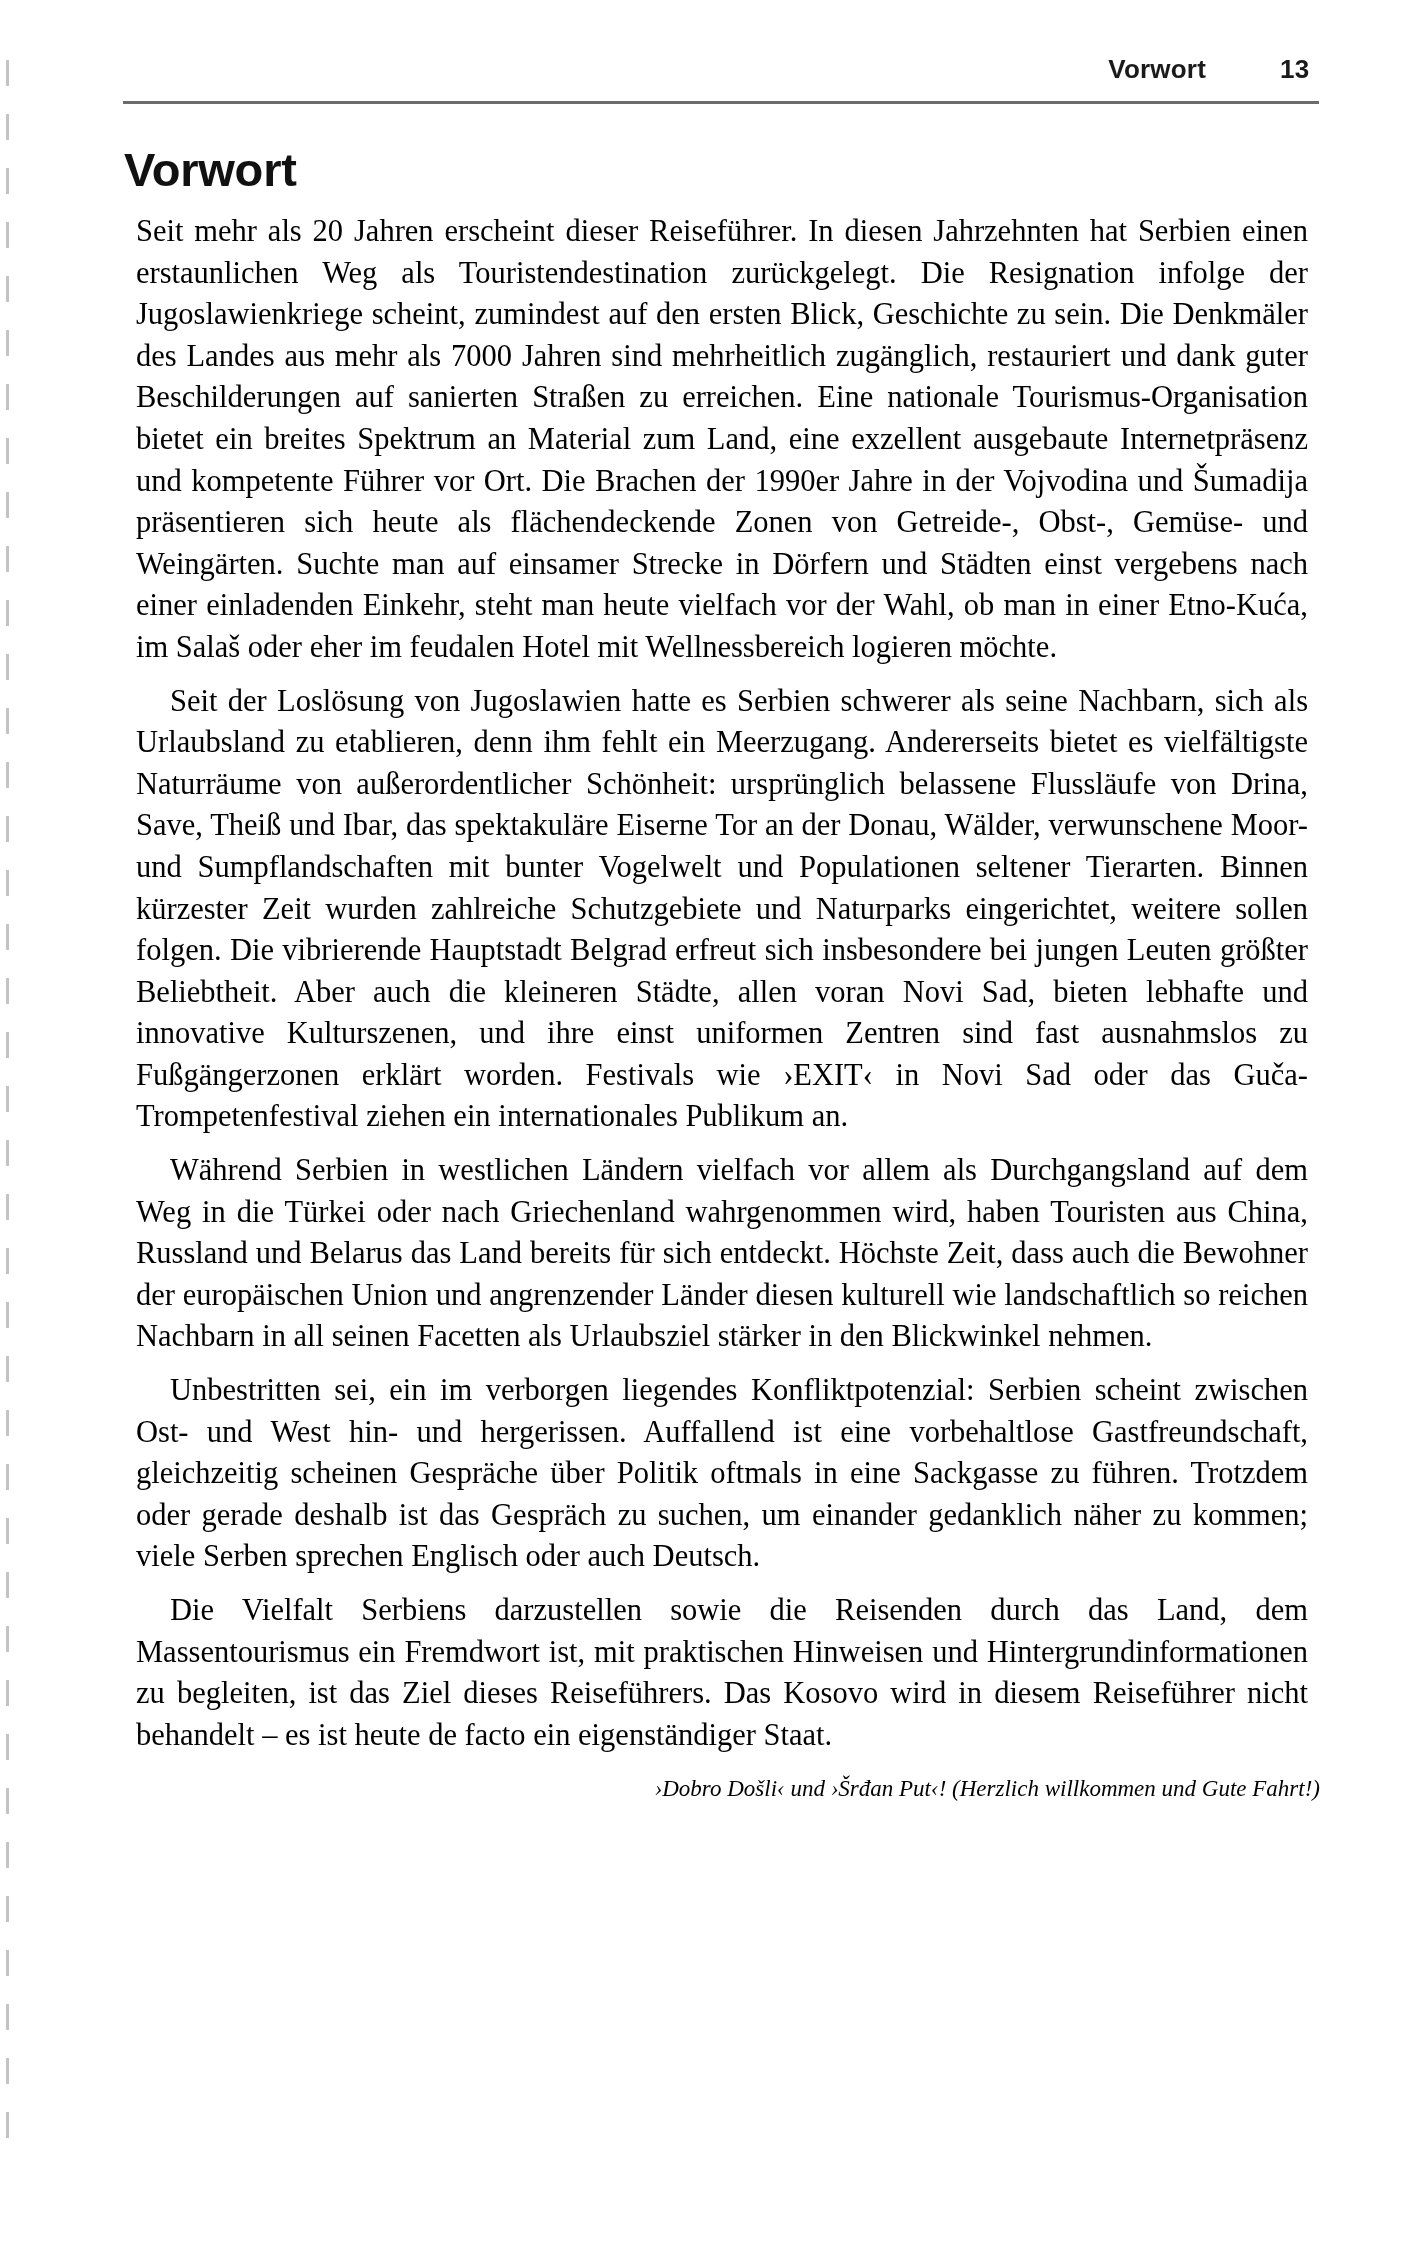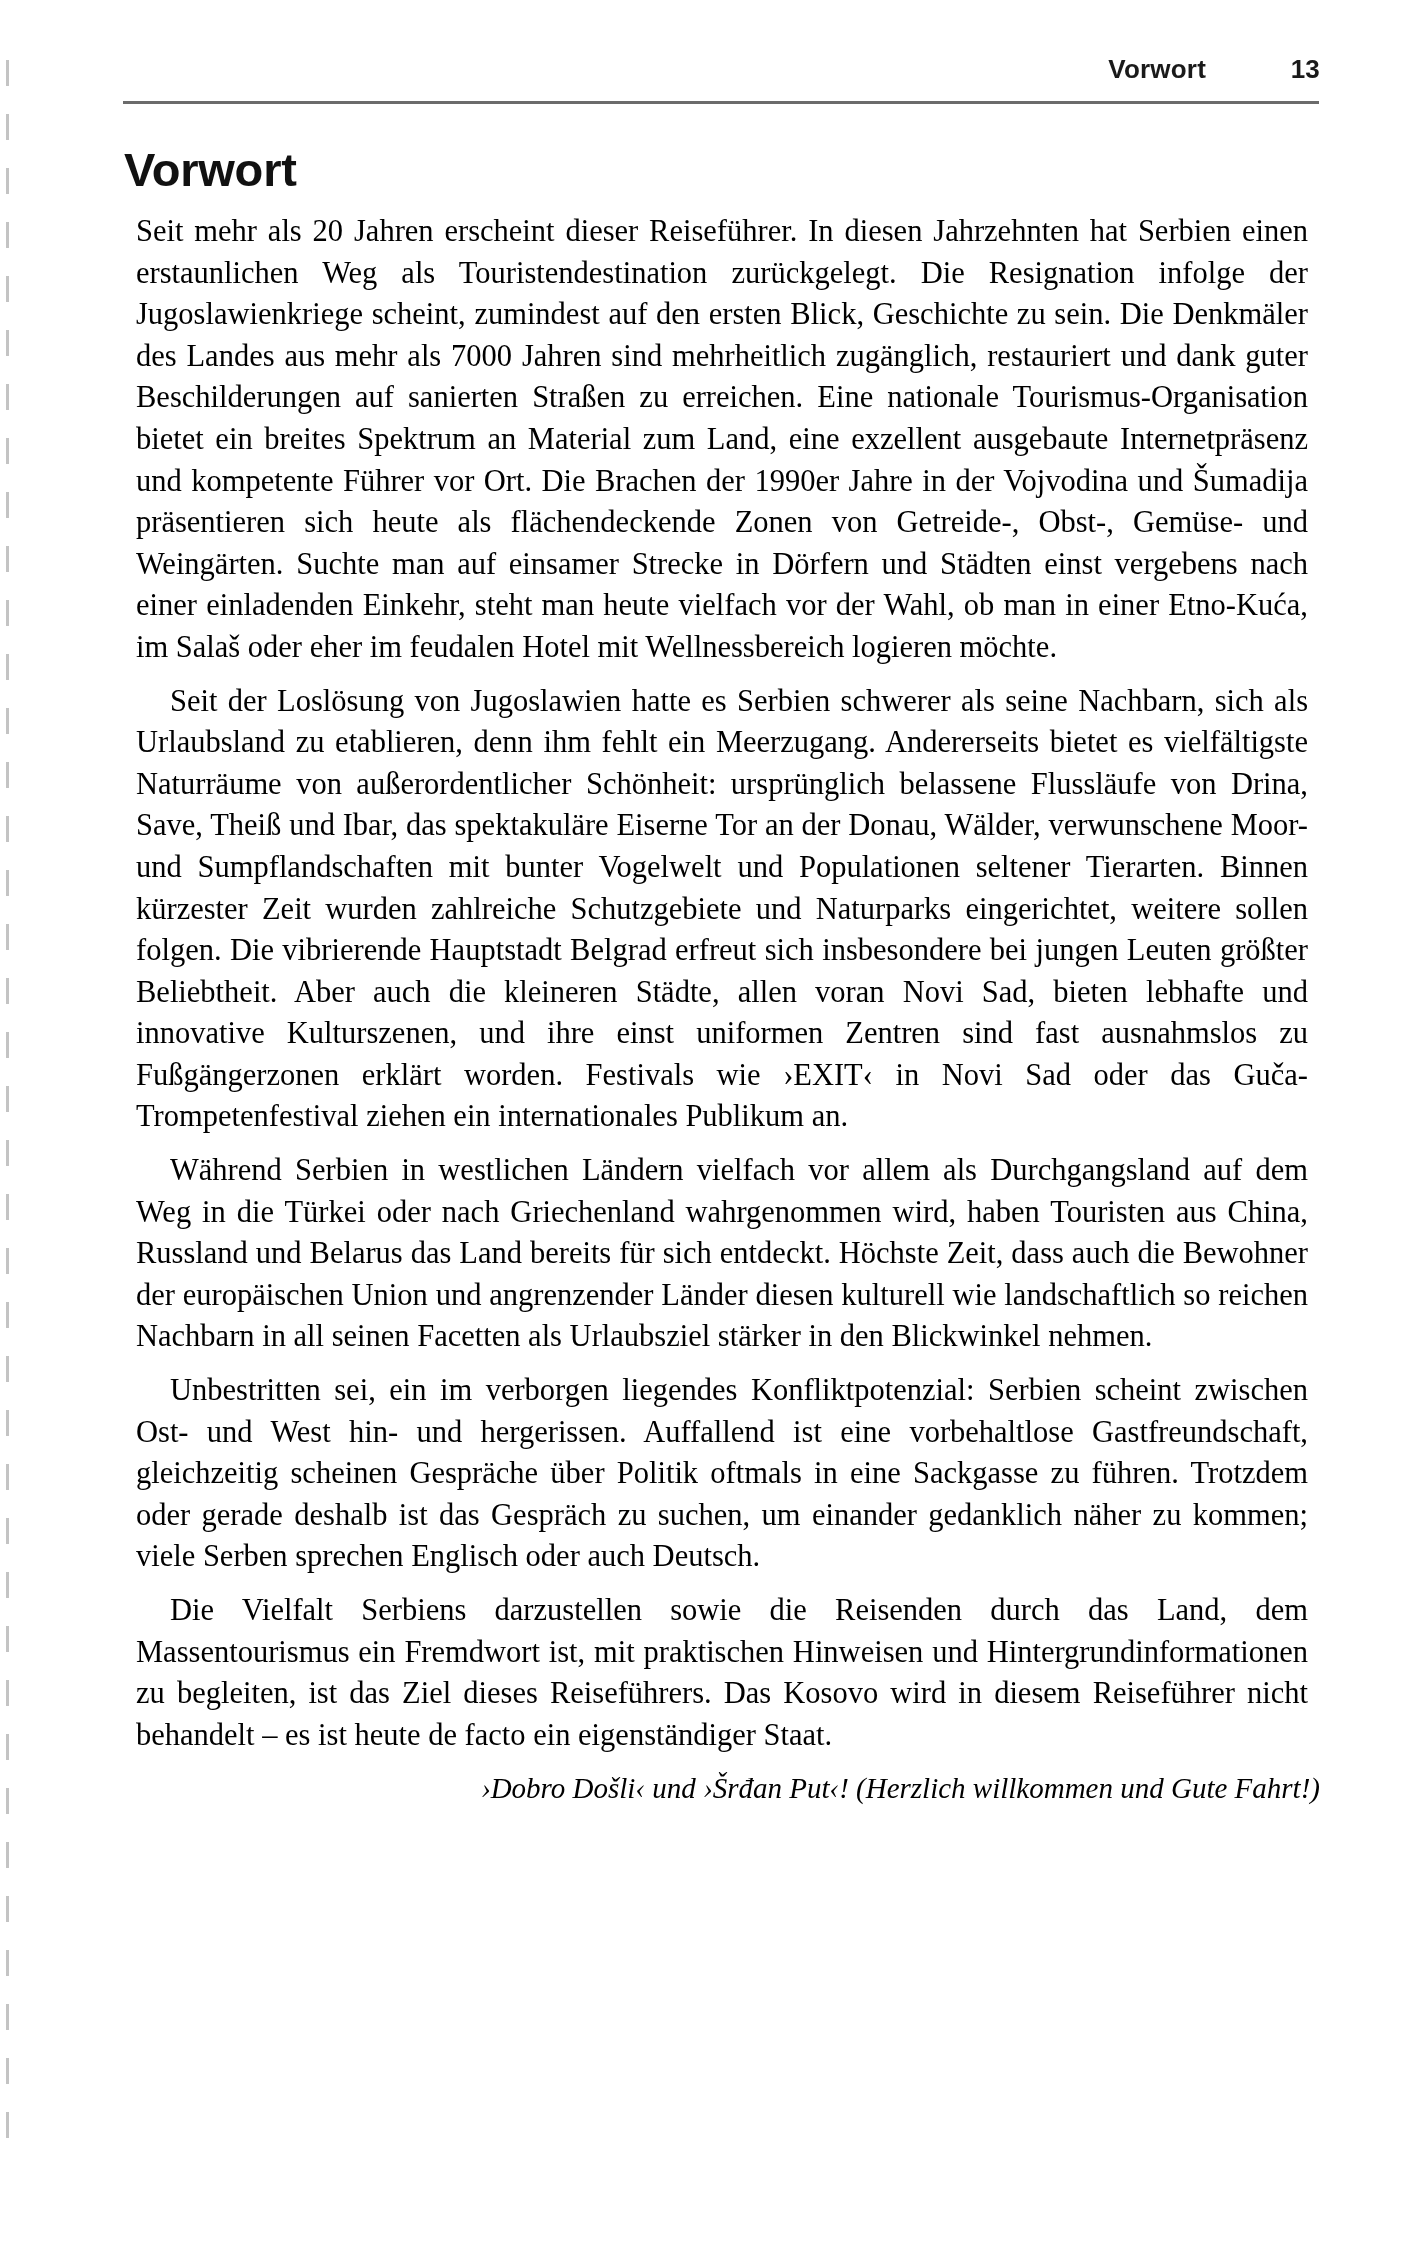--- a/index.html
+++ b/index.html
@@ -57,21 +57,20 @@
     font-weight: bold;
     font-size: 26px;
     letter-spacing: 0.2px;
     color: #1a1a1a;
   }
   .runhead-title {
     margin-right: 74px;
   }
   .runhead-pageno {
     min-width: 40px;
-    text-align: right;
   }
 
   .rule {
     position: absolute;
     left: 123px;
     top: 101px;
     width: 1196px;
     height: 3px;
     background: #6b6b6b;
   }
@@ -104,21 +103,21 @@
     text-justify: inter-word;
     hyphens: manual;
     -webkit-hyphens: manual;
     color: #000000;
   }
   .para + .para {
     text-indent: 34px;
   }
   .closing {
     margin: 0;
-    font-size: 29px;
+    font-size: 23px;
     line-height: 41.6px;
     font-style: italic;
     text-align: right;
     color: #000000;
   }
 </style>
 </head>
 <body>
 
 <div class="page">

